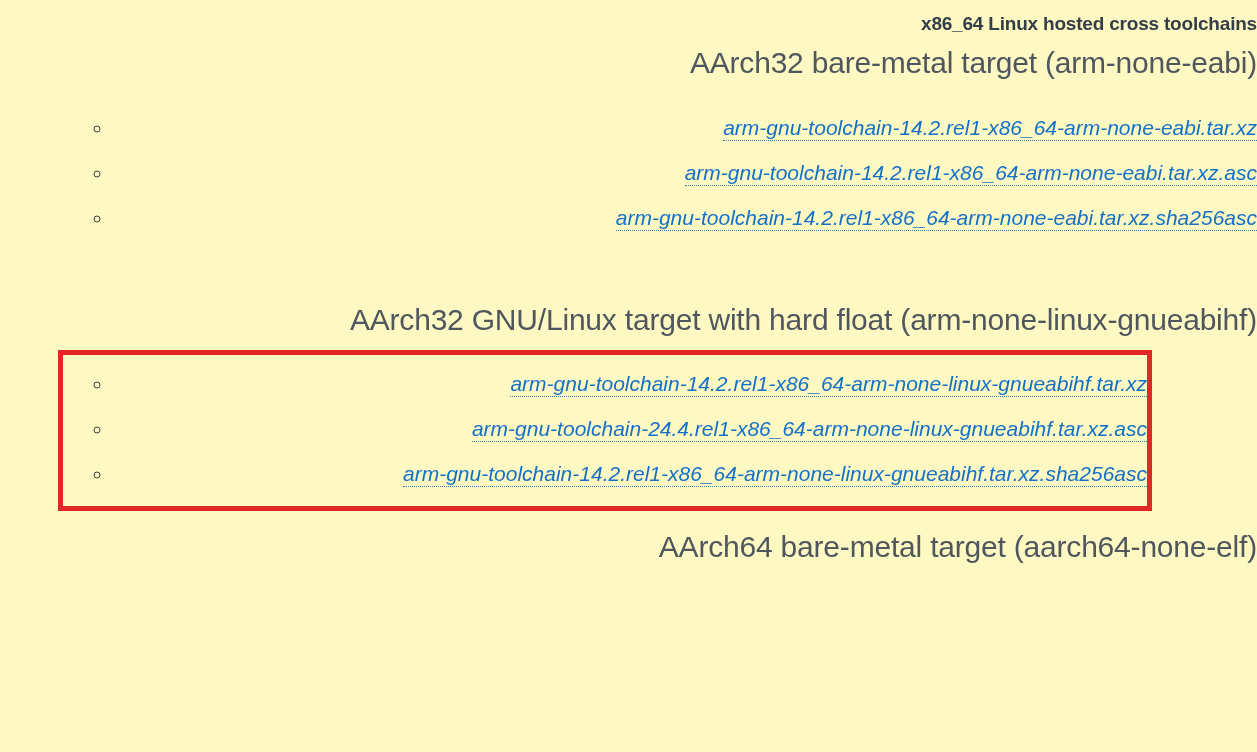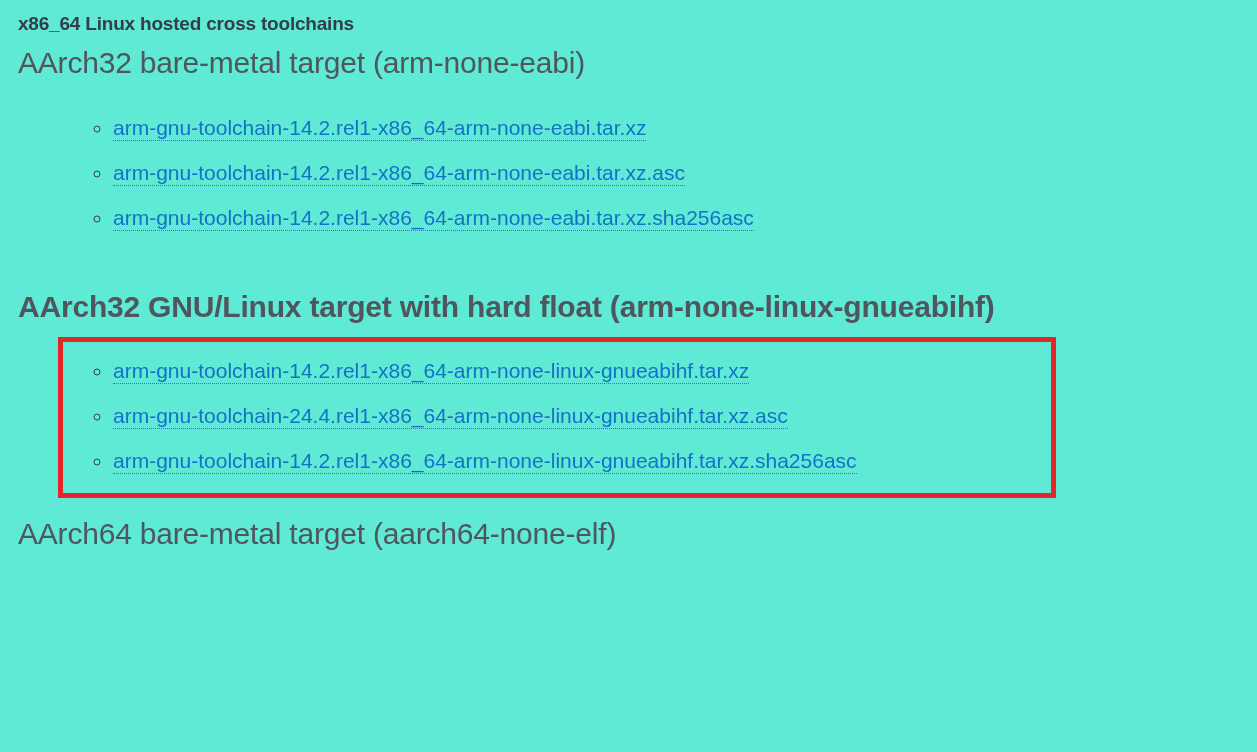--- a/index.html
+++ b/index.html
@@ -6,64 +6,66 @@
   html, body {
     margin: 0;
     padding: 0;
     background: #ffffff;
     font-family: "Liberation Sans", "DejaVu Sans", sans-serif;
   }
   .page {
     width: 1257px;
     height: 752px;
     overflow: hidden;
-    background: #5eead4;
+    background: #fef9c3;
     padding: 12px 0 0 18px;
+    text-align: right;
   }
   .page-title {
     margin: 0;
     font-size: 19px;
     font-weight: 700;
     letter-spacing: -0.2px;
     color: #333e48;
     line-height: 23px;
   }
   .section-heading {
     margin: 0;
     font-size: 30px;
     font-weight: 400;
     letter-spacing: -0.2px;
     color: #4f565d;
     line-height: 32px;
   }
   .section-heading.s1 { margin-top: 12px; }
-  .section-heading.s2 { margin-top: 51px; font-weight: bold; }
+  .section-heading.s2 { margin-top: 64px; }
   .section-heading.s3 { margin-top: 20px; }
   ul.download-list {
     margin: 26px 0 0 0;
     padding: 0 0 0 95px;
     list-style-type: circle;
+    font-style: italic;
   }
   ul.download-list li {
     color: #3a3f44;
     font-size: 21px;
     line-height: 45px;
     height: 45px;
   }
   ul.download-list a {
     color: #1571c8;
     text-decoration: none;
     border-bottom: 1px dotted #2e7cb5;
     padding-bottom: 1px;
     cursor: pointer;
   }
   .highlight-box {
     margin-top: 14px;
     margin-left: 40px;
-    width: 998px;
+    width: 1094px;
     border: 5px solid #e22827;
     padding: 6px 0 10px 0;
   }
   .highlight-box ul.download-list {
     margin-top: 0;
     padding-left: 50px;
   }
 </style>
 </head>
 <body>

